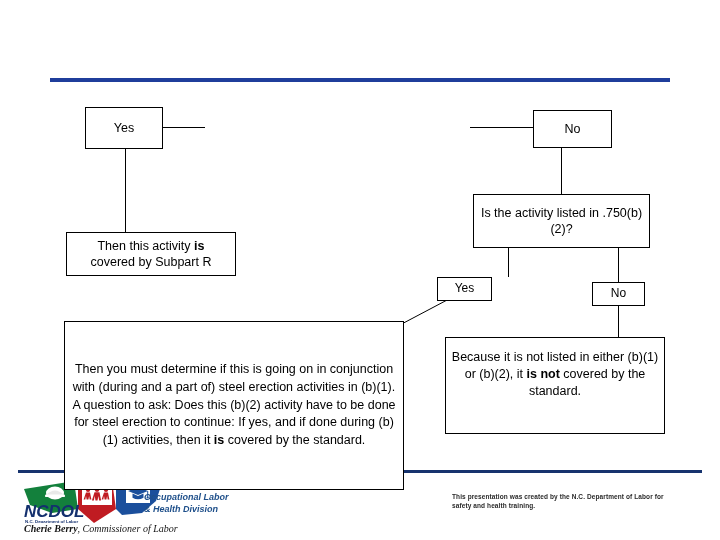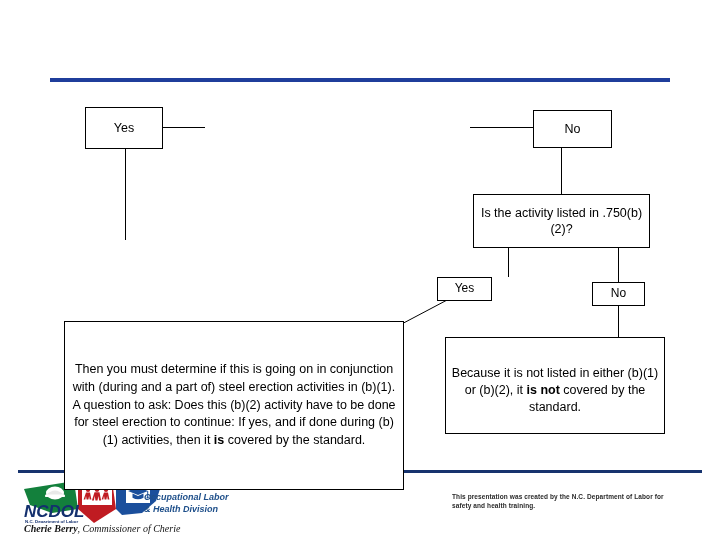--- a/index.html
+++ b/index.html
@@ -156,28 +156,34 @@
   <div class="box" style="left:592px; top:282px; width:53px; height:24px;">
     <span class="txt small">No</span>
   </div>
 
   <svg class="diag" style="left:395px; top:298px;" width="55" height="30" viewBox="0 0 55 30">
     <line x1="54" y1="1" x2="1" y2="29" stroke="#000000" stroke-width="1"></line>
   </svg>
 
   <div class="line vline" style="left:618px; top:306px; height:31px;"></div>
 
+  <div class="box" style="left:66px; top:232px; width:170px; height:44px;">
+    <span class="txt">
+      <span>Then this activity </span><b>is</b><br>
+      <span>covered by Subpart R</span>
+    </span>
+  </div>
 
   <div class="box" style="left:64px; top:321px; width:340px; height:169px;">
     <span class="txt" style="font-size:12.5px; line-height:1.42;">
       <span>Then you must determine if this is going on in conjunction with (during and a part of) steel erection activities in (b)(1).  A question to ask: Does this (b)(2) activity have to be done for steel erection to continue:  If yes, and if done during (b)(1) activities, then it </span><b>is</b><span> covered by the standard.</span>
     </span>
   </div>
 
-  <div class="box" style="left:445px; top:337px; width:220px; height:97px; align-items:flex-start; padding-top:27px;">
+  <div class="box" style="left:445px; top:337px; width:220px; height:97px; align-items:flex-start; padding-top:11px;">
     <span class="txt" style="font-size:12.5px; line-height:1.36;">
       <span>Because it is not listed in either (b)(1) or (b)(2), it </span><b>is not</b><span> covered by the standard.</span>
     </span>
   </div>
 
   <div id="bottom-rule"></div>
 
   <div id="footer-note">This presentation was created by the N.C. Department of Labor for safety and health training.</div>
 
   <div id="logo">
@@ -212,16 +218,16 @@
 
       <text x="2" y="38" font-family="Liberation Sans, sans-serif" font-size="17" font-weight="bold" font-style="italic" fill="#14306e">NCDOL</text>
       <text x="3" y="43.5" font-family="Liberation Sans, sans-serif" font-size="4.4" font-weight="bold" fill="#14306e">N.C. Department of Labor</text>
     </svg>
 
     <div id="logo-osh">
       <div>Occupational Labor</div>
       <div>&amp; Health Division</div>
     </div>
 
-    <div id="logo-berry"><span class="bold-name">Cherie Berry</span><span>, Commissioner of Cherie</span></div>
+    <div id="logo-berry"><span class="bold-name">Cherie Berry</span><span>, Commissioner of Labor</span></div>
   </div>
 
 </div>
 
 </body></html>

